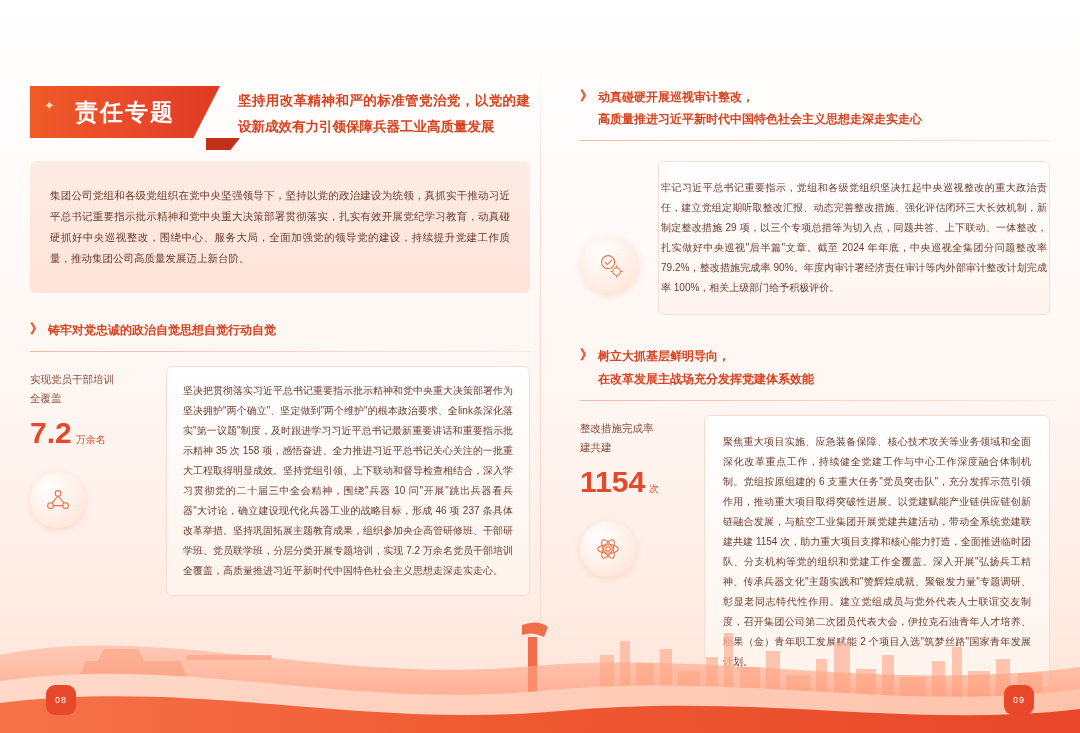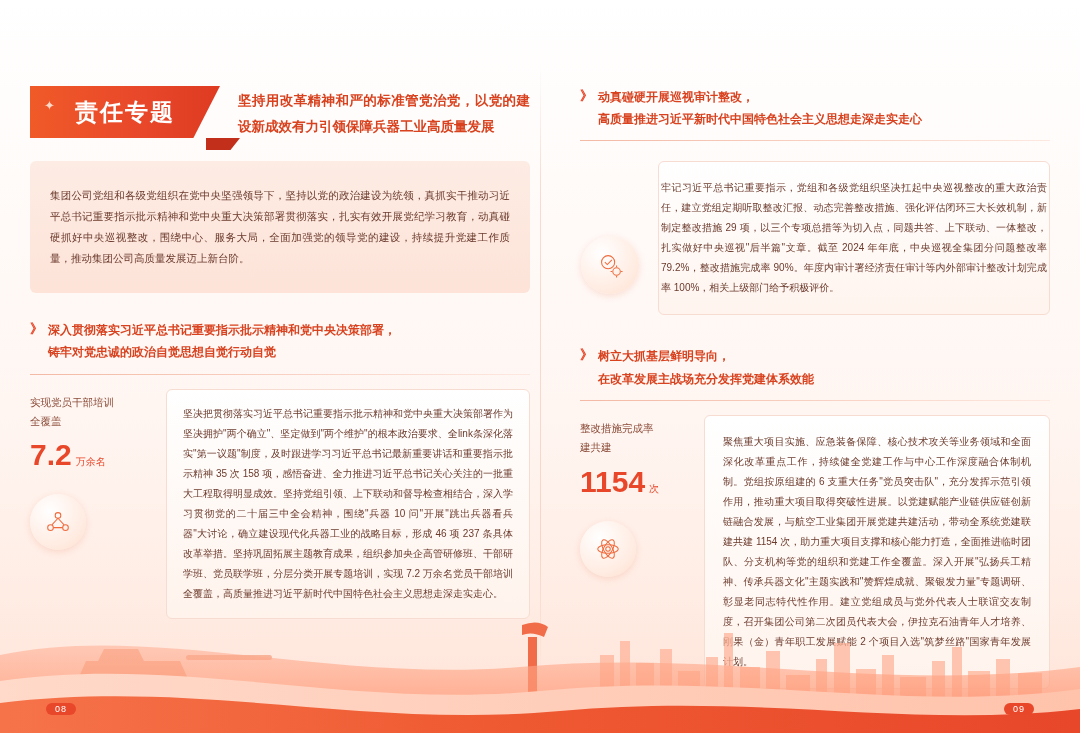--- a/index.html
+++ b/index.html
@@ -122,21 +122,21 @@
     background:radial-gradient(circle at 35% 30%, #fff 0%, #ffeadf 70%, #ffdccb 100%);
     box-shadow:0 2px 7px rgba(226,100,60,.18);
     display:flex; align-items:center; justify-content:center;
   }
   
   .footer-wave {
     position:absolute; left:0; bottom:0; width:100%; height:170px; pointer-events:none;
   }
   .pagenum {
     position:absolute; bottom:18px; font-size:9px; color:#ffffff;
-    background:#e8472a; border-radius:9px; padding:1px 9px; letter-spacing:1px;
+    background:#e8472a; border-radius:9px; padding:10px 9px; letter-spacing:1px;
   }
   .pagenum.left { left:46px; }
   .pagenum.right { right:46px; }
   .center-seam {
     position:absolute; left:540px; top:64px; bottom:60px; width:1px;
     background:linear-gradient(180deg, rgba(240,180,160,0) 0%, rgba(240,180,160,.45) 20%, rgba(240,180,160,.45) 80%, rgba(240,180,160,0) 100%);
   }
 </style>
 </head>
 <body>
@@ -157,21 +157,20 @@
         <div class="ribbon-tail"></div>
       </div>
       <div class="ribbon-title">坚持用改革精神和严的标准管党治党，以党的建设新成效有力引领保障兵器工业高质量发展</div>
     </div>
 
     <div class="intro">集团公司党组和各级党组织在党中央坚强领导下，坚持以党的政治建设为统领，真抓实干推动习近平总书记重要指示批示精神和党中央重大决策部署贯彻落实，扎实有效开展党纪学习教育，动真碰硬抓好中央巡视整改，围绕中心、服务大局，全面加强党的领导党的建设，持续提升党建工作质量，推动集团公司高质量发展迈上新台阶。</div>
 
     <div class="sect-head">
       <span class="chev">》</span>
       <div class="sect-title">
-        <div>深入贯彻落实习近平总书记重要指示批示精神和党中央决策部署，</div>
         <div>铸牢对党忠诚的政治自觉思想自觉行动自觉</div>
       </div>
     </div>
     <div class="rule"></div>
 
     <div class="body-row">
       <div class="stat-box">
         <div class="stat-label">实现党员干部培训</div>
         <div class="stat-label">全覆盖</div>
         <div class="stat-num">

